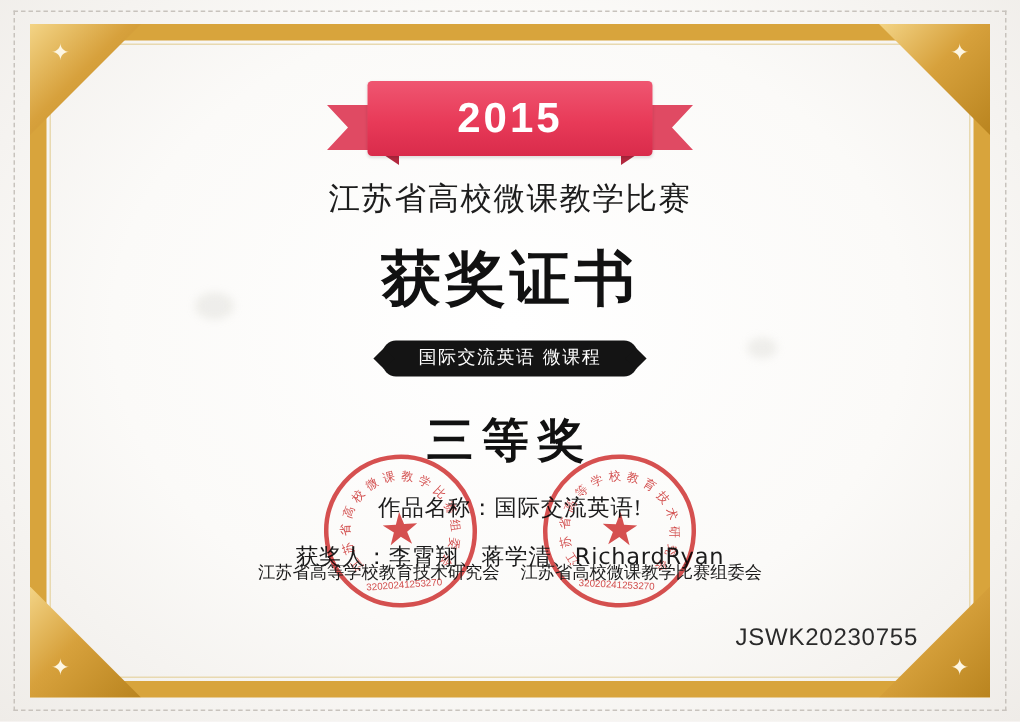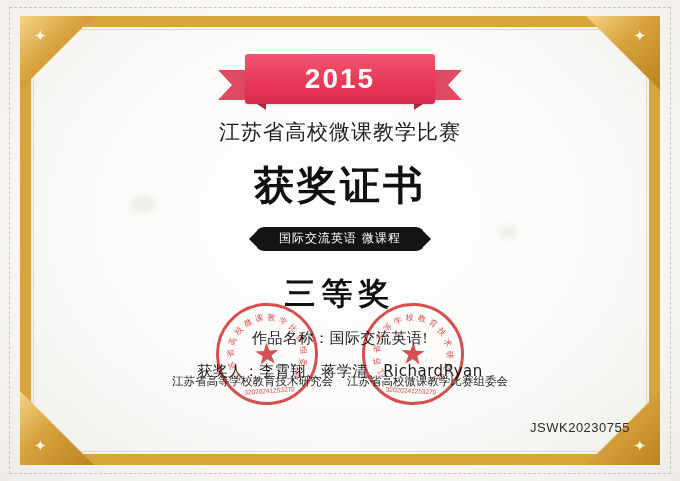--- a/index.html
+++ b/index.html
@@ -239,23 +239,23 @@
     left: 0;
     right: 0;
     bottom: 28px;
     font-size: 13px;
     letter-spacing: 3px;
     color: #1b1b1b;
     font-family: "DejaVu Sans", sans-serif;
   }
   .serial {
     position: absolute;
-    right: 0;
+    right: 18px;
     bottom: 6px;
-    font-size: 13px;
+    font-size: 16px;
     color: #2a2a2a;
     letter-spacing: 0.5px;
     font-family: "Liberation Sans", sans-serif;
   }
 
   
   .seal {
     position: absolute;
     width: 96px;
     height: 96px;

